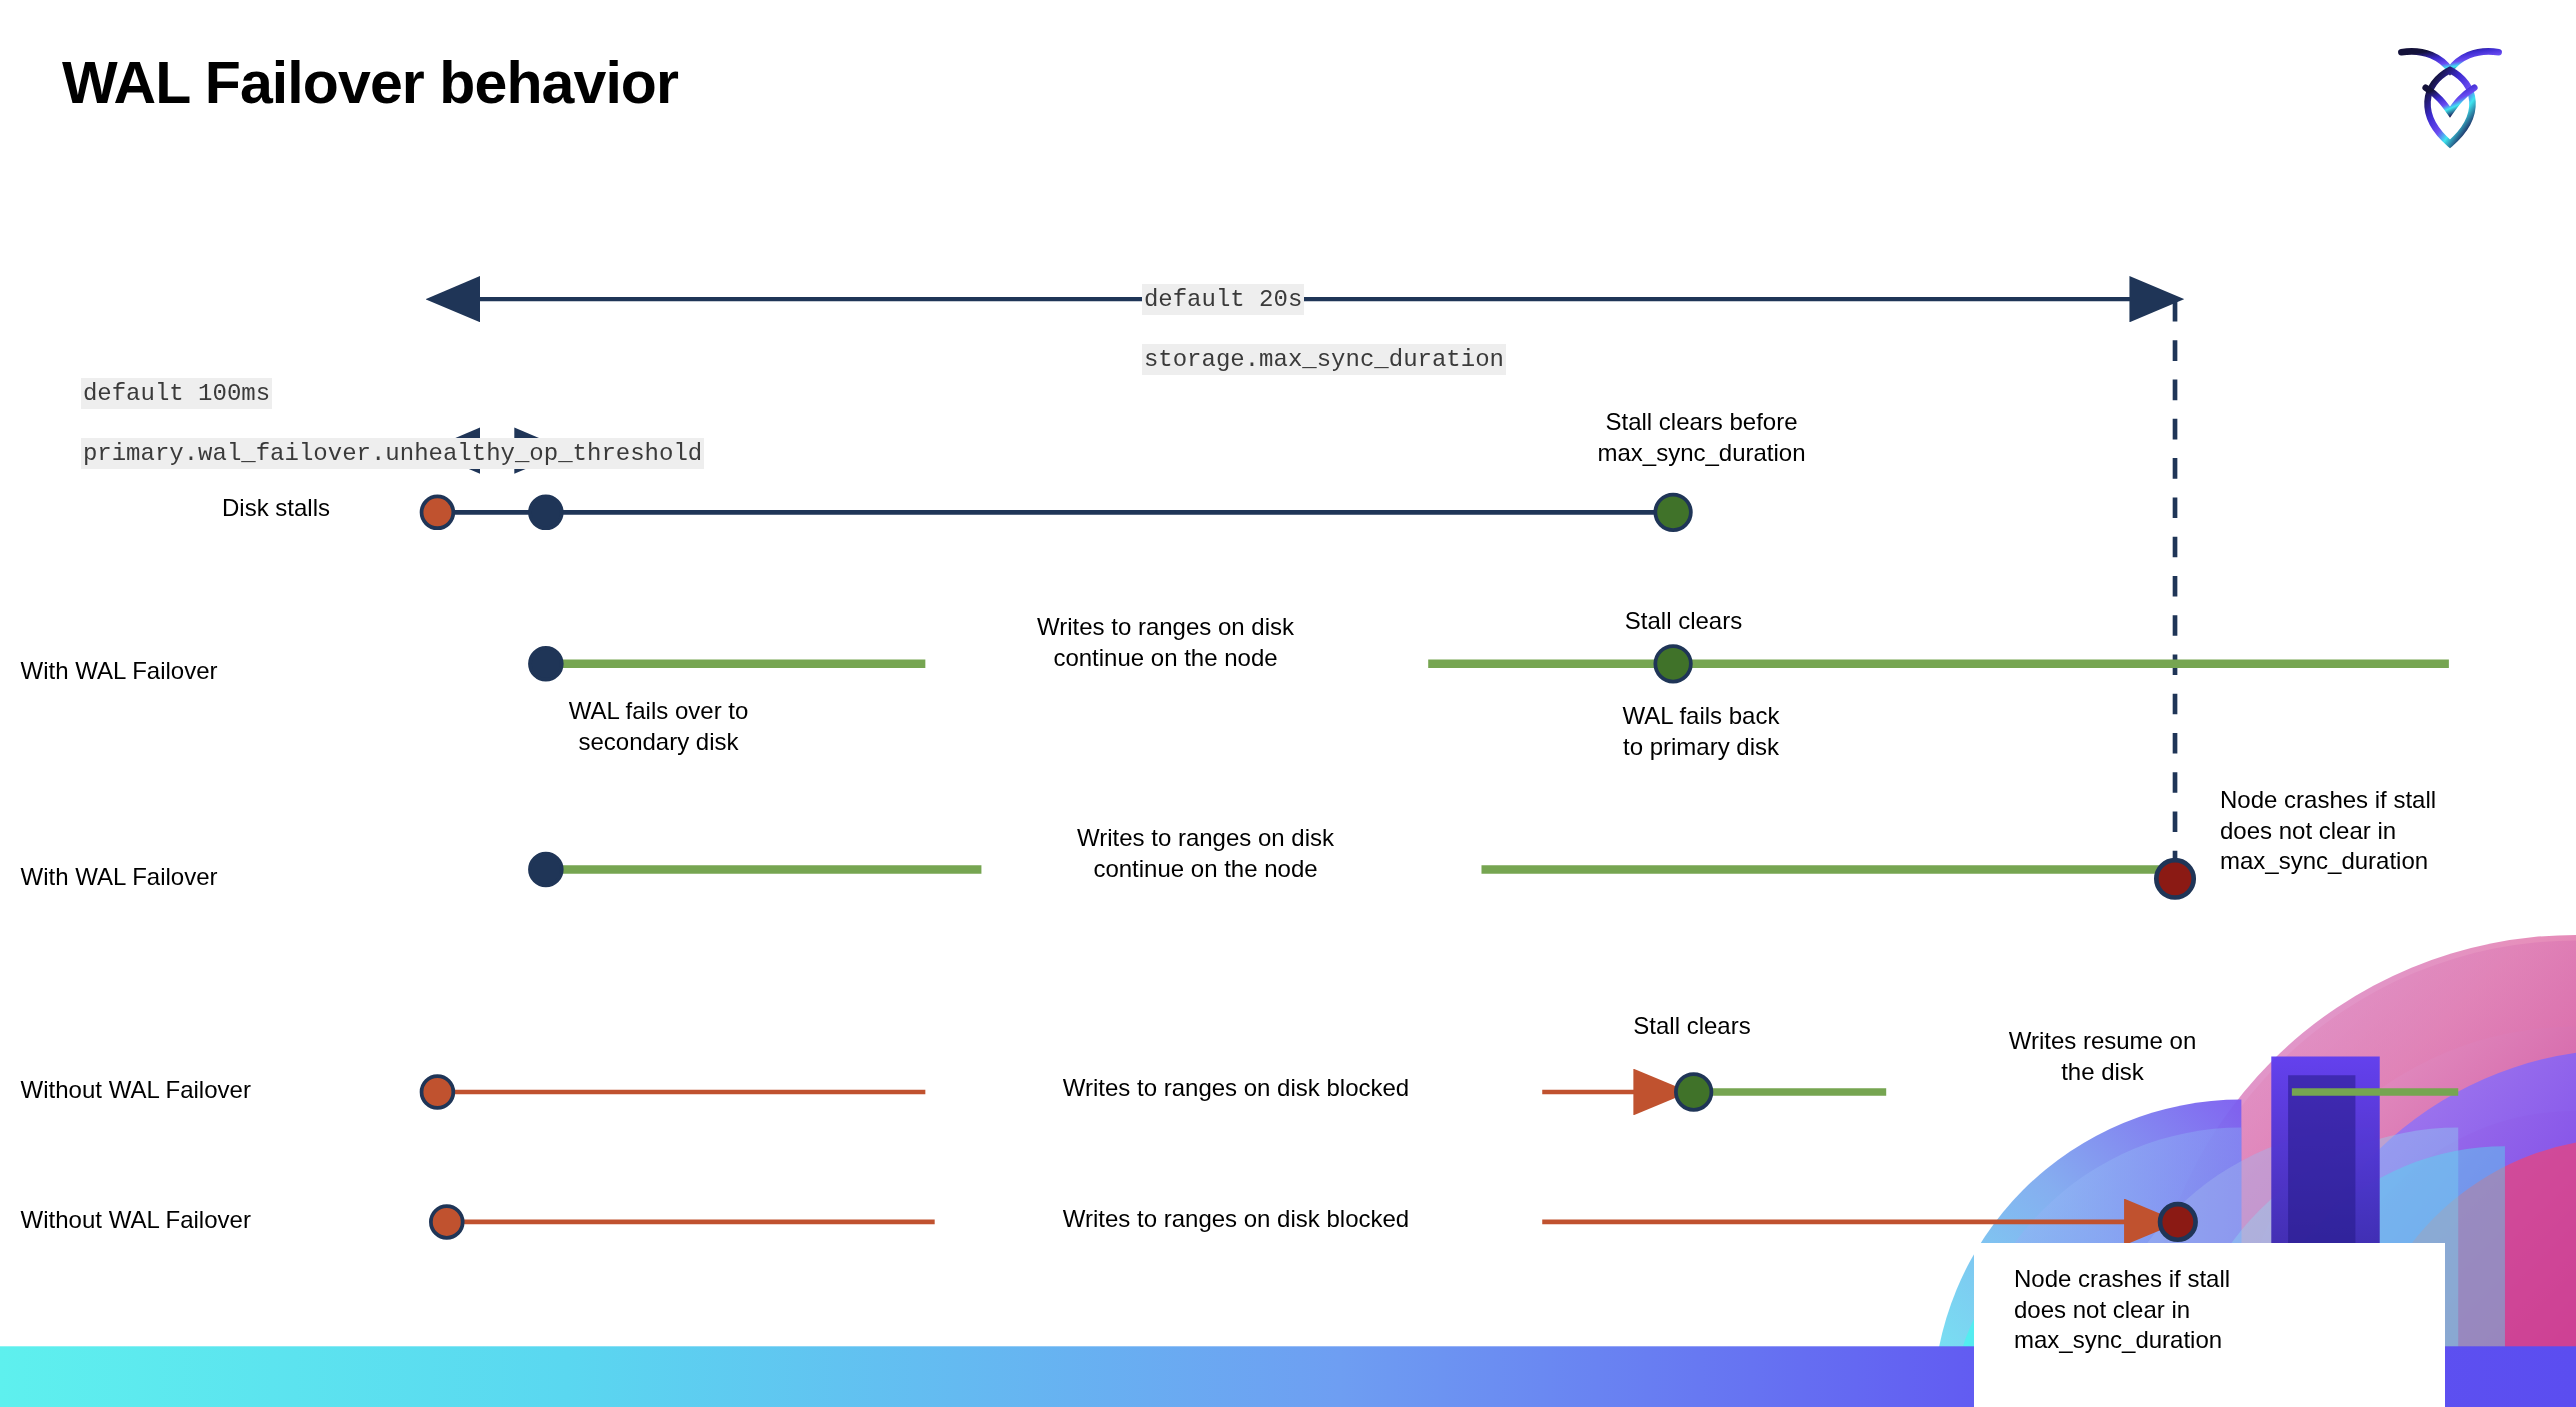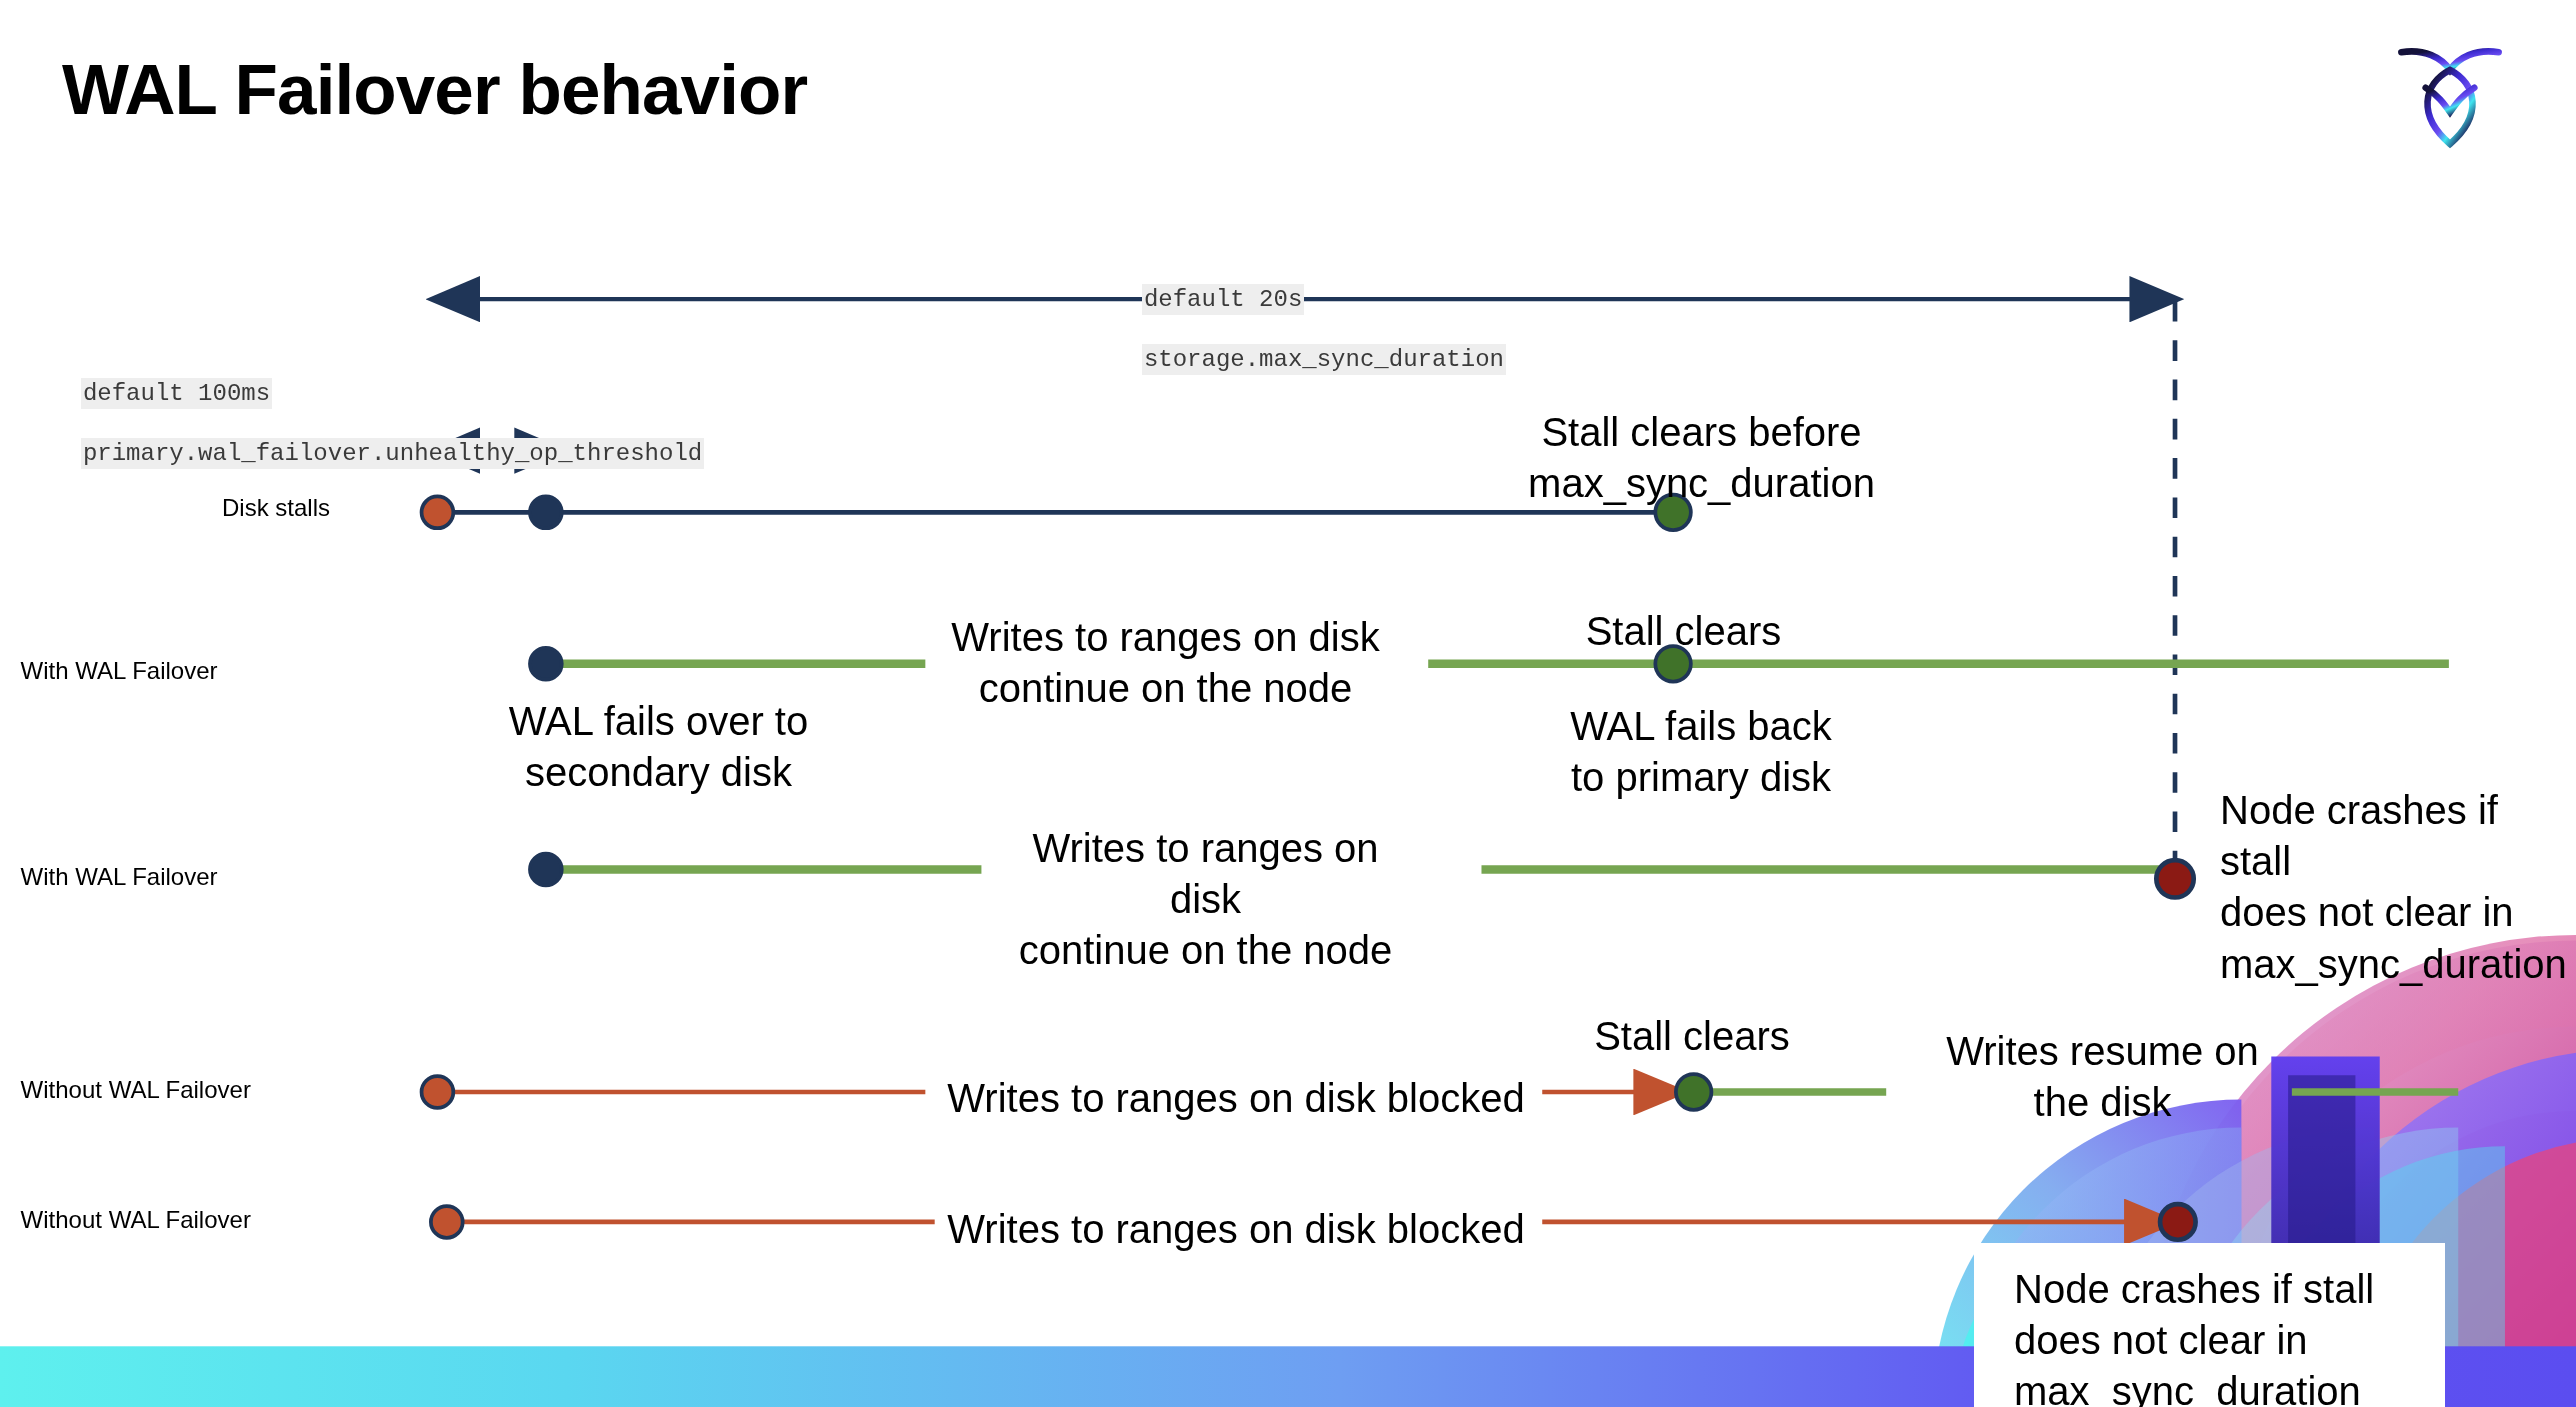--- a/index.html
+++ b/index.html
@@ -34,21 +34,21 @@
     left: 2389px;
     top: 26px;
     width: 122px;
     height: 131px;
   }
   
   #title {
     position: absolute;
     left: 62px;
     top: 49px;
-    font-size: 71px;
+    font-size: 59px;
     font-weight: bold;
     letter-spacing: -0.9px;
     color: #000000;
     white-space: nowrap;
   }
   
   .code-line {
     font-family: "Liberation Mono", monospace;
     font-size: 24px;
     color: #3a3a3a;
@@ -78,21 +78,21 @@
   
   .row-label {
     position: absolute;
     font-size: 24px;
     color: #000000;
     white-space: nowrap;
   }
   
   .annot {
     position: absolute;
-    font-size: 40px;
+    font-size: 24px;
     color: #000000;
     line-height: 1.28;
     white-space: pre-line;
   }
   .annot.center { text-align: center; }
   .annot.left   { text-align: left; }
   
   #caption-panel {
     position: absolute;
     left: 1974px;

